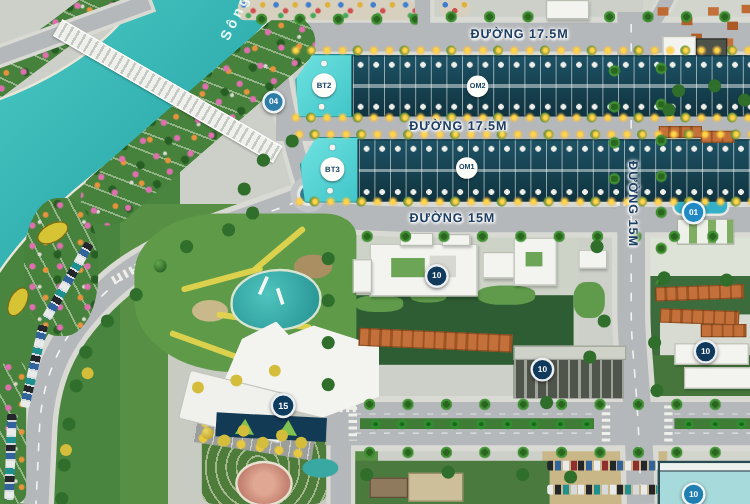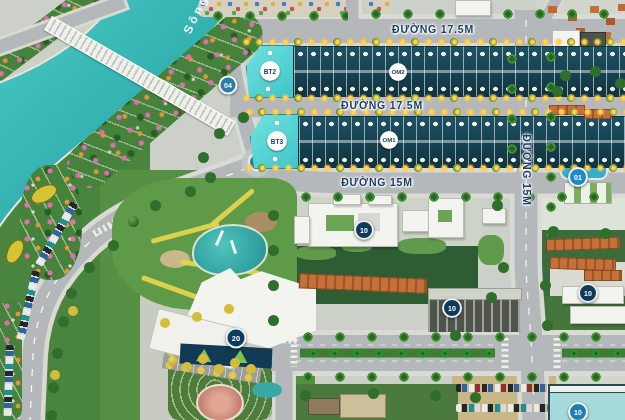--- a/index.html
+++ b/index.html
@@ -298,15 +298,15 @@
   <div class="dot" style="left:268px;top:89px;"></div>
   <div class="dot" style="left:277px;top:123px;"></div>
   <div class="dot" style="left:275px;top:159px;"></div>
 
   <div class="circ badge" style="left:228px;top:85px;width:15px;height:15px;font-size:7px;background:#2e7ca8;">04</div>
   <div class="circ badge" style="left:578px;top:177px;width:16px;height:16px;font-size:7px;background:#2088c4;">01</div>
   <div class="circ badge" style="left:364px;top:230px;width:16px;height:16px;font-size:7px;background:#10395c;">10</div>
   <div class="circ badge" style="left:452px;top:308px;width:16px;height:16px;font-size:7px;background:#10395c;">10</div>
   <div class="circ badge" style="left:588px;top:293px;width:16px;height:16px;font-size:7px;background:#10395c;">10</div>
   <div class="circ badge" style="left:578px;top:412px;width:16px;height:16px;font-size:7px;background:#1f7fb0;">10</div>
-  <div class="circ badge" style="left:236px;top:338px;width:17px;height:17px;font-size:7.5px;background:#0d3c5f;">20</div>
+  <div class="circ badge" style="left:236px;top:338px;width:17px;height:17px;font-size:7.5px;background:#0d3c5f;">15</div>
 
 </div>
 
 </body></html>

